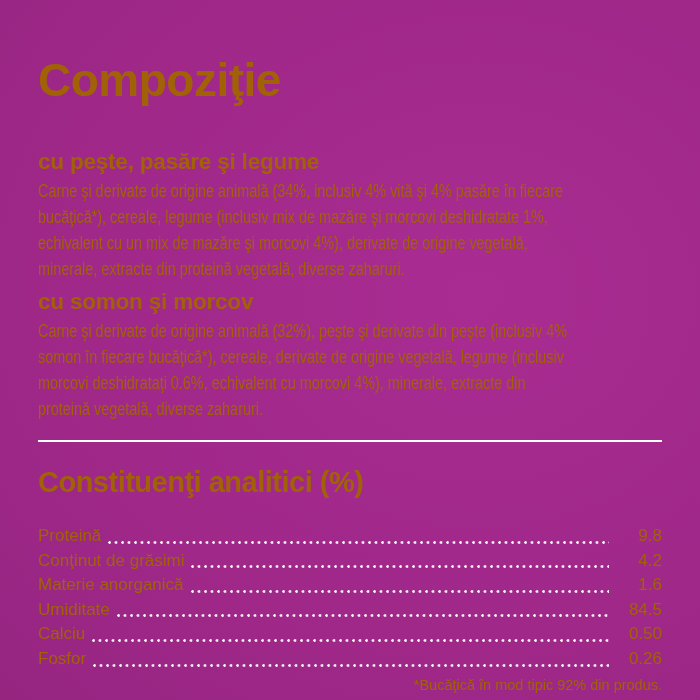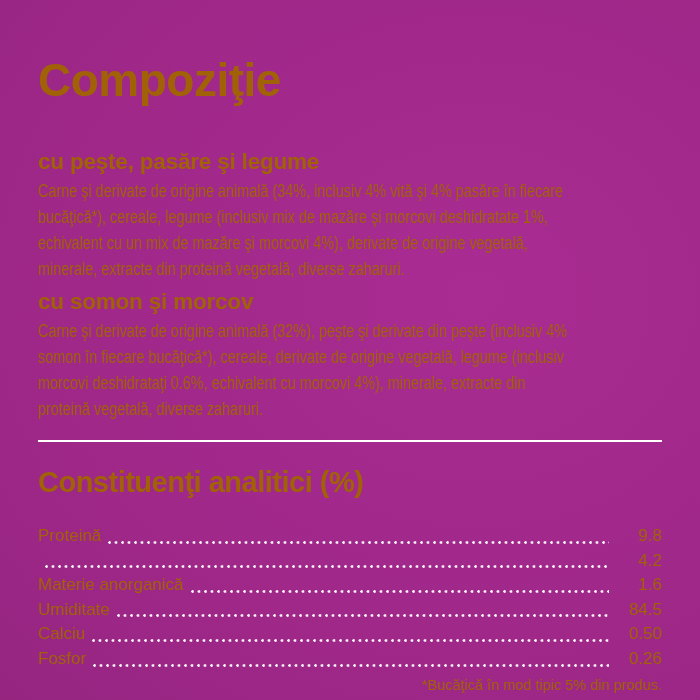--- a/index.html
+++ b/index.html
@@ -104,20 +104,21 @@
 
   <h1 class="analytic-title">Constituenţi analitici (%)</h1>
 
   <div class="table">
     <div class="row">
       <span class="label">Proteină</span>
       <span class="dots"></span>
       <span class="value">9.8</span>
     </div>
     <div class="row">
+      <span class="label">Conţinut de grăsimi</span>
       <span class="dots"></span>
       <span class="value">4.2</span>
     </div>
     <div class="row">
       <span class="label">Materie anorganică</span>
       <span class="dots"></span>
       <span class="value">1.6</span>
     </div>
     <div class="row">
       <span class="label">Umiditate</span>
@@ -129,15 +130,15 @@
       <span class="dots"></span>
       <span class="value">0.50</span>
     </div>
     <div class="row">
       <span class="label">Fosfor</span>
       <span class="dots"></span>
       <span class="value">0.26</span>
     </div>
   </div>
 
-  <div class="footnote">*Bucăţică în mod tipic 5% din produs.</div>
+  <div class="footnote">*Bucăţică în mod tipic 92% din produs.</div>
 
 </div>
 
 </body></html>

